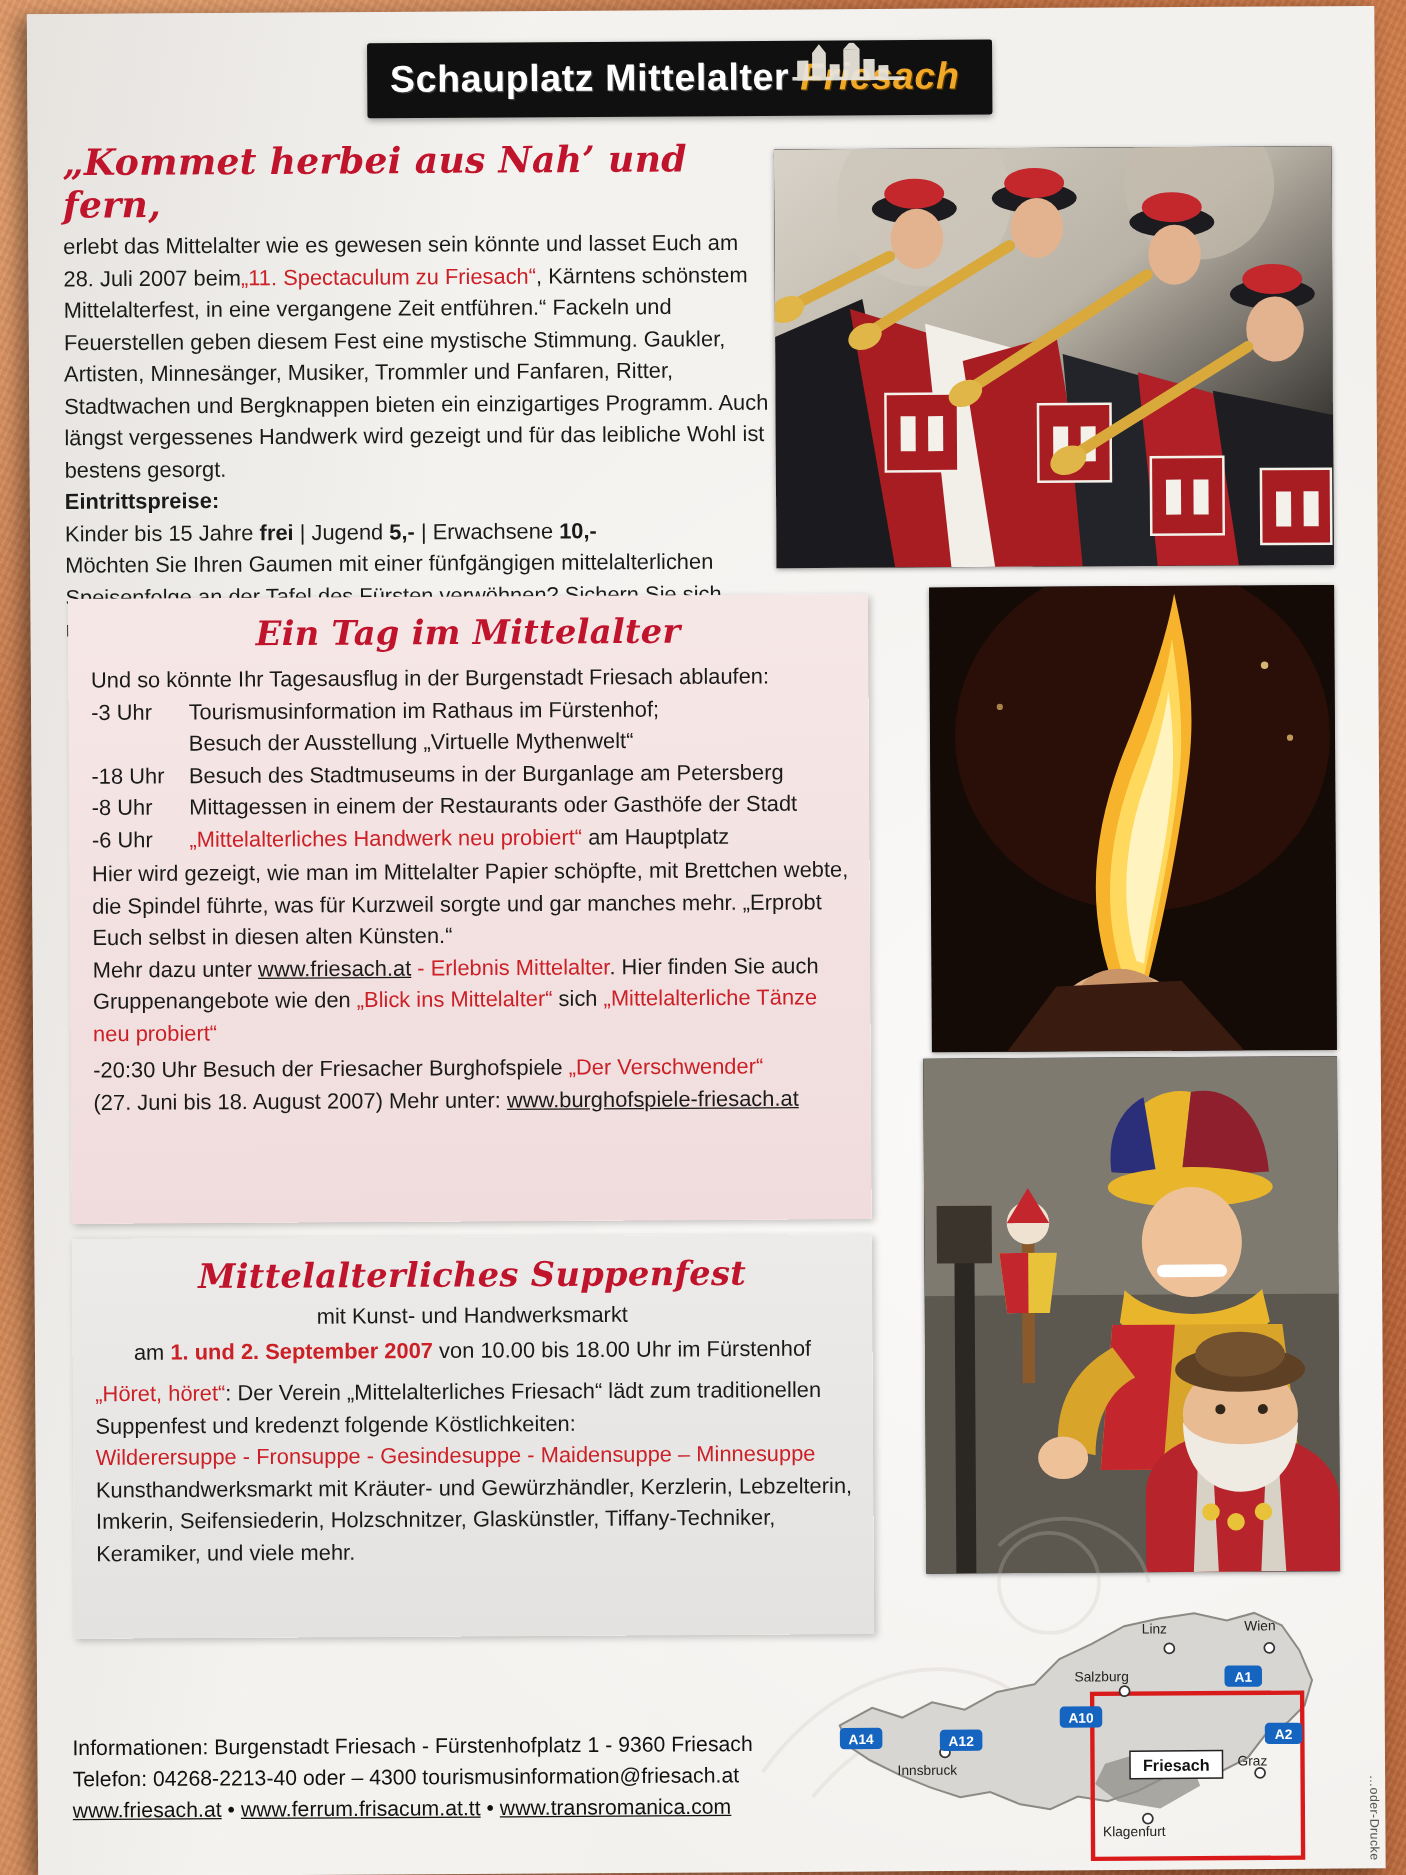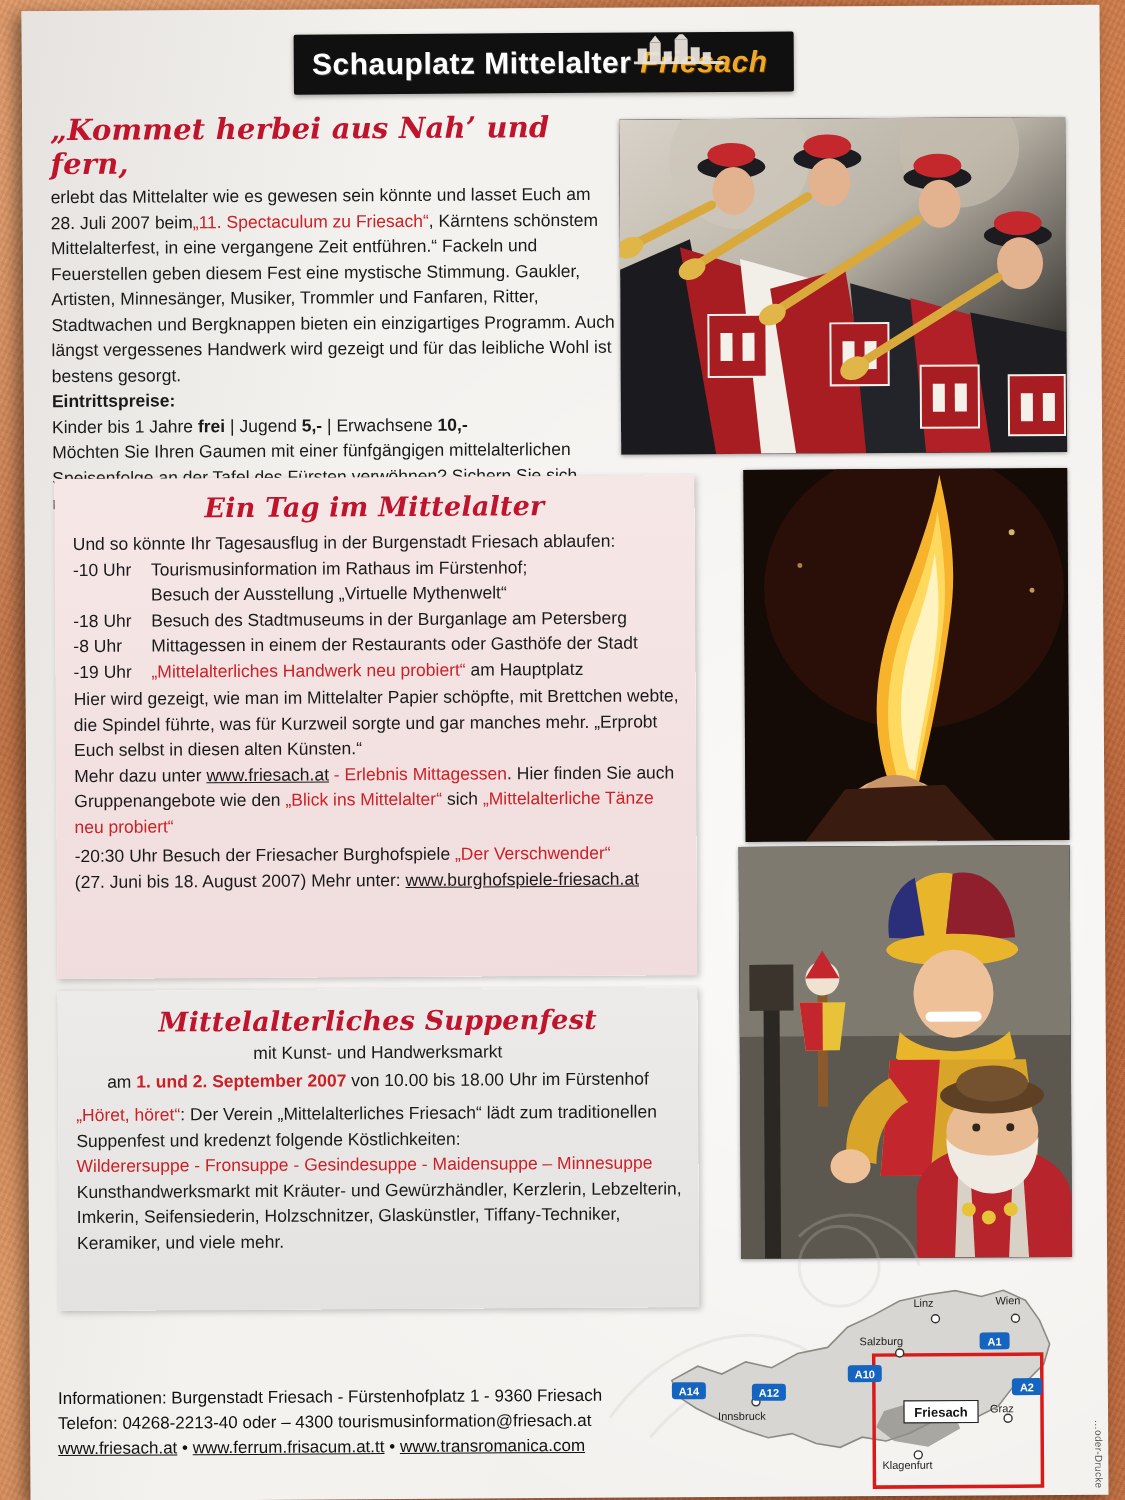--- a/index.html
+++ b/index.html
@@ -178,21 +178,21 @@
     </div>
   </div>
 
   <div class="intro">
     <h1 class="goth">„Kommet herbei aus Nah’ und fern,</h1>
     <p class="body-txt">
       <span>erlebt das Mittelalter wie es gewesen sein könnte und lasset Euch am 28. Juli 2007 beim</span><span class="red">„11. Spectaculum zu Friesach“</span><span>, Kärntens schönstem Mittelalterfest, in eine vergangene Zeit entführen.“ Fackeln und Feuerstellen geben diesem Fest eine mystische Stimmung. Gaukler, Artisten, Minnesänger, Musiker, Trommler und Fanfaren, Ritter, Stadtwachen und Bergknappen bieten ein einzigartiges Programm. Auch längst vergessenes Handwerk wird gezeigt und für das leibliche Wohl ist bestens gesorgt.</span>
     </p>
     <p class="body-txt eintritt">Eintrittspreise:</p>
     <p class="body-txt">
-      <span>Kinder bis 1 Jahre </span><span class="b">frei</span><span> | Jugend </span><span class="b">5,-</span><span> | Erwachsene </span><span class="b">10,-</span><br>
+      <span>Kinder bis 15 Jahre </span><span class="b">frei</span><span> | Jugend </span><span class="b">5,-</span><span> | Erwachsene </span><span class="b">10,-</span><br>
       <span>Möchten Sie Ihren Gaumen mit einer fünfgängigen mittelalterlichen Speisenfolge an der Tafel des Fürsten verwöhnen? Sichern Sie sich rechtzeitig einen Platz! (um </span><span class="b">79,-</span><span> pro Person).</span>
     </p>
   </div>
 
   <div class="photo" id="photo-musicians">
     <svg viewBox="0 0 446 335" width="446" height="335">
       <defs>
         <linearGradient id="bgm" x1="0" y1="0" x2="1" y2="1">
           <stop offset="0%" stop-color="#d8d2c8"></stop>
           <stop offset="45%" stop-color="#b9b2a6"></stop>
@@ -342,44 +342,44 @@
       </g>
     </svg>
   </div>
 
   <div class="panel" id="panel-tag">
     <h2 class="goth">Ein Tag im Mittelalter</h2>
     <div class="inner body-txt">
       <div>Und so könnte Ihr Tagesausflug in der Burgenstadt Friesach ablaufen:</div>
 
       <div class="sched-row">
-        <span class="sched-time">-10 Uhr</span>
+        <span class="sched-time">-3 Uhr</span>
         <span>Tourismusinformation im Rathaus im Fürstenhof;</span>
       </div>
       <div class="sched-row">
         <span class="sched-time"></span>
         <span>Besuch der Ausstellung „Virtuelle Mythenwelt“</span>
       </div>
       <div class="sched-row">
         <span class="sched-time">-18 Uhr</span>
         <span>Besuch des Stadtmuseums in der Burganlage am Petersberg</span>
       </div>
       <div class="sched-row">
         <span class="sched-time">-8 Uhr</span>
         <span>Mittagessen in einem der Restaurants oder Gasthöfe der Stadt</span>
       </div>
       <div class="sched-row">
-        <span class="sched-time">-19 Uhr</span>
+        <span class="sched-time">-6 Uhr</span>
         <span><span class="red">„Mittelalterliches Handwerk neu probiert“</span><span> am Hauptplatz</span></span>
       </div>
 
       <div style="margin-top:2px">Hier wird gezeigt, wie man im Mittelalter Papier schöpfte, mit Brettchen webte, die Spindel führte, was für Kurzweil sorgte und gar manches mehr. „Erprobt Euch selbst in diesen alten Künsten.“</div>
 
       <div>
-        <span>Mehr dazu unter </span><u>www.friesach.at</u><span class="red"> - </span><span class="red">Erlebnis Mittagessen</span><span>. Hier finden Sie auch Gruppenangebote wie den </span><span class="red">„Blick ins Mittelalter“</span><span> sich </span><span class="red">„Mittelalterliche Tänze neu probiert“</span>
+        <span>Mehr dazu unter </span><u>www.friesach.at</u><span class="red"> - </span><span class="red">Erlebnis Mittelalter</span><span>. Hier finden Sie auch Gruppenangebote wie den </span><span class="red">„Blick ins Mittelalter“</span><span> sich </span><span class="red">„Mittelalterliche Tänze neu probiert“</span>
       </div>
 
       <div style="margin-top:4px">
         <span>-20:30 Uhr Besuch der Friesacher Burghofspiele </span><span class="red">„Der Verschwender“</span>
       </div>
       <div>
         <span>(27. Juni bis 18. August 2007) Mehr unter: </span><u>www.burghofspiele-friesach.at</u>
       </div>
     </div>
   </div>

